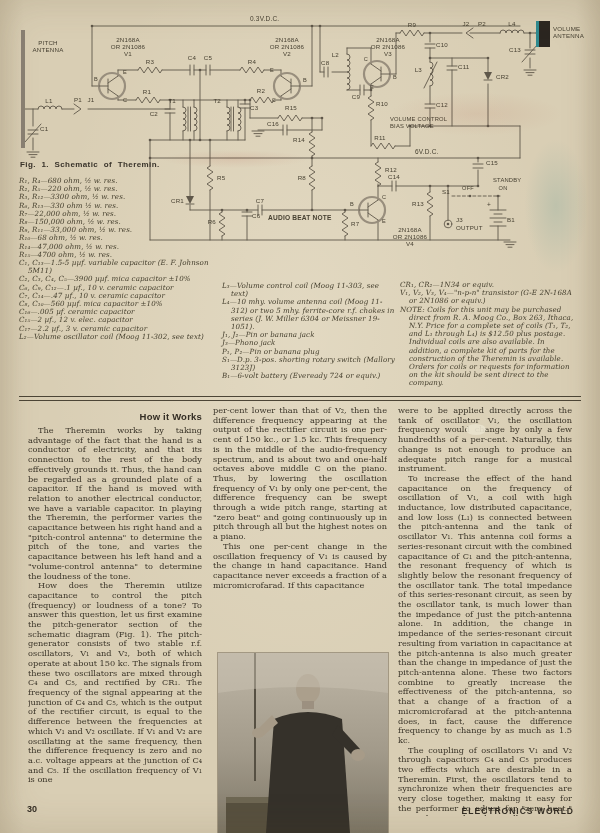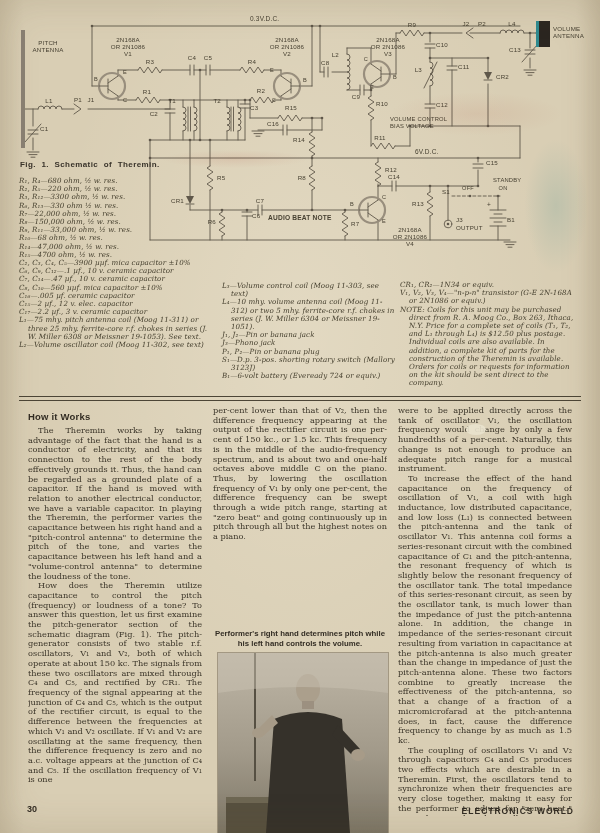--- a/index.html
+++ b/index.html
@@ -22,21 +22,21 @@
   .p3{left:400px;top:281px;width:176px;}
   .rule2{position:absolute;left:19px;top:396px;width:562px;height:3px;
     border-top:1px solid #4c4536;border-bottom:1px solid #4c4536;}
   .bodycol{position:absolute;top:406px;width:174px;text-align:justify;
     font:8.2px/9.7px "DejaVu Serif",serif;color:#3b3529;overflow:hidden;}
   .bodycol p{margin:0;text-indent:10px;}
   .bodycol p.noind{text-indent:0;}
   .c1{left:28px;height:404px;}
   .c2{left:213px;height:224px;}
   .c3{left:398px;height:410px;}
-  h3.howit{font:bold 9.5px "Liberation Sans",sans-serif;text-align:left;
+  h3.howit{font:bold 9.5px "Liberation Sans",sans-serif;text-align:right;
     margin:5px 0 4px;color:#332d24;letter-spacing:.2px;}
   .photo-cap{position:absolute;left:211px;top:629px;width:178px;text-align:center;
     font:bold 7.8px/9.8px "Liberation Sans",sans-serif;color:#332d24;}
   .photo{position:absolute;left:218px;top:653px;width:170px;height:180px;
     background:linear-gradient(180deg,#beb6a6 0%,#a29a8a 55%,#7e7767 100%);
     box-shadow:0 0 0 1px rgba(60,50,35,.35);}
   .footer-no{position:absolute;left:27px;top:804px;font:bold 9px "Liberation Sans",sans-serif;color:#332d24;text-align:center;}
   .footer-brand{position:absolute;right:26px;top:806px;font:bold 8.5px "Liberation Sans",sans-serif;
     letter-spacing:1px;color:#332d24;}
   .ghost{position:absolute;pointer-events:none;border-radius:40%;}
@@ -365,28 +365,28 @@
       <div class="pl-line">R₁, R₄—680 ohm, ½ w. res.</div>
       <div class="pl-line">R₂, R₅—220 ohm, ½ w. res.</div>
       <div class="pl-line">R₃, R₁₂—3300 ohm, ½ w. res.</div>
       <div class="pl-line">R₆, R₁₃—330 ohm ½ w. res.</div>
       <div class="pl-line">R₇—22,000 ohm, ½ w. res.</div>
       <div class="pl-line">R₈—150,000 ohm, ½ w. res.</div>
       <div class="pl-line">R₉, R₁₁—33,000 ohm, ½ w. res.</div>
       <div class="pl-line">R₁₀—68 ohm, ½ w. res.</div>
       <div class="pl-line">R₁₄—47,000 ohm, ½ w. res.</div>
       <div class="pl-line">R₁₅—4700 ohm, ½ w. res.</div>
+      <div class="pl-line">C₁, C₁₃—1.5-5 µµf. variable capacitor (E. F. Johnson 5M11)</div>
       <div class="pl-line">C₂, C₃, C₄, C₅—3900 µµf. mica capacitor ±10%</div>
       <div class="pl-line">C₆, C₉, C₁₂—.1 µf., 10 v. ceramic capacitor</div>
       <div class="pl-line">C₇, C₁₄—.47 µf., 10 v. ceramic capacitor</div>
       <div class="pl-line">C₈, C₁₀—560 µµf. mica capacitor ±10%</div>
       <div class="pl-line">C₁₆—.005 µf. ceramic capacitor</div>
       <div class="pl-line">C₁₅—2 µf., 12 v. elec. capacitor</div>
       <div class="pl-line">C₁₇—2.2 µf., 3 v. ceramic capacitor</div>
-      <div class="pl-line">L₁—75 mhy. pitch antenna coil (Moog 11-311) or three 25 mhy. ferrite-core r.f. chokes in series (J. W. Miller 6308 or Meissner 19-1053). See text.</div>
       <div class="pl-line">L₂—Volume oscillator coil (Moog 11-302, see text)</div>
     </div>
   <div class="parts p2">
       <div class="pl-line">L₃—Volume control coil (Moog 11-303, see text)</div>
       <div class="pl-line">L₄—10 mhy. volume antenna coil (Moog 11-312) or two 5 mhy. ferrite-core r.f. chokes in series (J. W. Miller 6304 or Meissner 19-1051).</div>
       <div class="pl-line">J₁, J₂—Pin or banana jack</div>
       <div class="pl-line">J₃—Phono jack</div>
       <div class="pl-line">P₁, P₂—Pin or banana plug</div>
       <div class="pl-line">S₁—D.p. 3-pos. shorting rotary switch (Mallory 3123J)</div>
       <div class="pl-line">B₁—6-volt battery (Eveready 724 or equiv.)</div>
@@ -403,33 +403,33 @@
     <h3 class="howit">How it Works</h3>
     <div>
         <p>The Theremin works by taking advantage of the fact that the hand is a conductor of electricity, and that its connection to the rest of the body effectively grounds it. Thus, the hand can be regarded as a grounded plate of a capacitor. If the hand is moved with relation to another electrical conductor, we have a variable capacitor. In playing the Theremin, the performer varies the capacitance between his right hand and a "pitch-control antenna" to determine the pitch of the tone, and varies the capacitance between his left hand and a "volume-control antenna" to determine the loudness of the tone.</p>
         <p>How does the Theremin utilize capacitance to control the pitch (frequency) or loudness of a tone? To answer this question, let us first examine the pitch-generator section of the schematic diagram (Fig. 1). The pitch-generator consists of two stable r.f. oscillators, V₁ and V₂, both of which operate at about 150 kc. The signals from these two oscillators are mixed through C₄ and C₅, and rectified by CR₁. The frequency of the signal appearing at the junction of C₄ and C₅, which is the output of the rectifier circuit, is equal to the difference between the frequencies at which V₁ and V₂ oscillate. If V₁ and V₂ are oscillating at the same frequency, then the difference frequency is zero and no a.c. voltage appears at the junction of C₄ and C₅. If the oscillation frequency of V₁ is one</p>
       </div>
   </div>
 
   <div class="bodycol c2">
     <div>
         <p class="noind">per-cent lower than that of V₂, then the difference frequency appearing at the output of the rectifier circuit is one per-cent of 150 kc., or 1.5 kc. This frequency is in the middle of the audio-frequency spectrum, and is about two and one-half octaves above middle C on the piano. Thus, by lowering the oscillation frequency of V₁ by only one per-cent, the difference frequency can be swept through a wide pitch range, starting at "zero beat" and going continuously up in pitch through all but the highest notes on a piano.</p>
+        <p>This one per-cent change in the oscillation frequency of V₁ is caused by the change in hand capacitance. Hand capacitance never exceeds a fraction of a micromicrofarad. If this capacitance</p>
       </div>
   </div>
 
   <div class="bodycol c3">
     <div>
         <p class="noind">were to be applied directly across the tank of oscillator V₁, the oscillation frequency would change by only a few hundredths of a per-cent. Naturally, this change is not enough to produce an adequate pitch range for a musical instrument.</p>
         <p>To increase the effect of the hand capacitance on the frequency of oscillation of V₁, a coil with high inductance, low distributed capacitance, and low loss (L₁) is connected between the pitch-antenna and the tank of oscillator V₁. This antenna coil forms a series-resonant circuit with the combined capacitance of C₁ and the pitch-antenna, the resonant frequency of which is slightly below the resonant frequency of the oscillator tank. The total impedance of this series-resonant circuit, as seen by the oscillator tank, is much lower than the impedance of just the pitch-antenna alone. In addition, the change in impedance of the series-resonant circuit resulting from variation in capacitance at the pitch-antenna is also much greater than the change in impedance of just the pitch-antenna alone. These two factors combine to greatly increase the effectiveness of the pitch-antenna, so that a change of a fraction of a micromicrofarad at the pitch-antenna does, in fact, cause the difference frequency to change by as much as 1.5 kc.</p>
         <p>The coupling of oscillators V₁ and V₂ through capacitors C₄ and C₅ produces two effects which are desirable in a Theremin. First, the oscillators tend to synchronize when their frequencies are very close together, making it easy for the performer to adjust for "zero beat." Second, even when the oscillators are</p>
       </div>
   </div>
   <div class="spot"></div>
 
-  <div class="photo-cap">Performer's right hand determines pitch while his left hand controls the volume.</div>
 
   <div class="photo">
     <svg width="170" height="180" viewBox="0 0 170 180">
       <rect x="0" y="0" width="170" height="180" fill="none"></rect>
       <line x1="37" y1="0" x2="37" y2="128" stroke="#565043" stroke-width="2"></line>
       <rect x="8" y="148" width="60" height="32" fill="#57503f"></rect>
       <rect x="8" y="144" width="60" height="6" fill="#6e6753"></rect>
       <ellipse cx="90" cy="36" rx="12" ry="15" fill="#ab9f8c"></ellipse>
       <path d="M78,30 Q90,14 102,30 Q96,22 90,22 Q84,22 78,30 Z" fill="#3e3830"></path>
       <rect x="84" y="48" width="12" height="8" fill="#9c9080"></rect>

